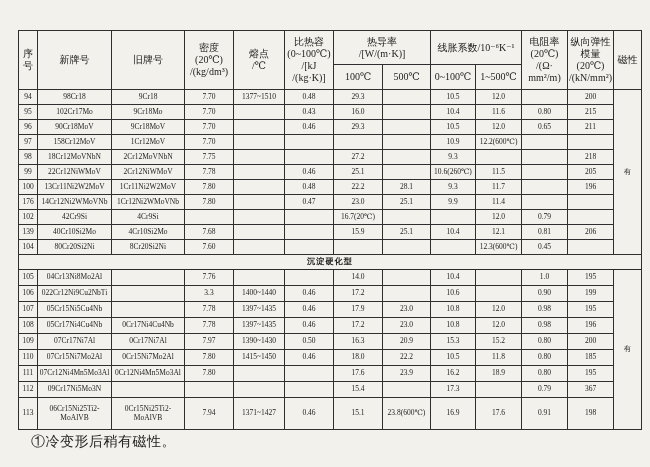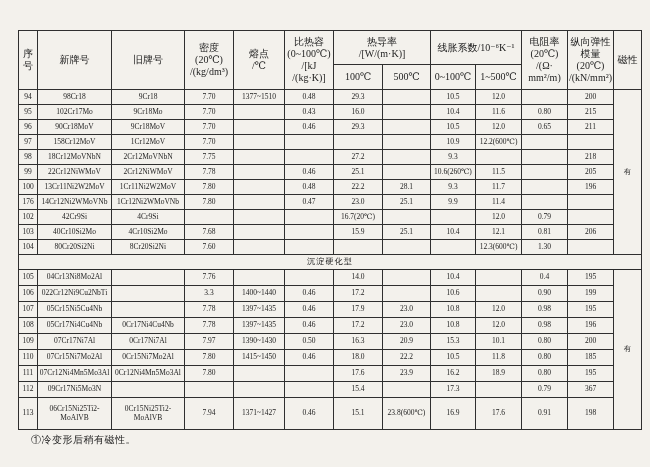--- a/index.html
+++ b/index.html
@@ -32,29 +32,29 @@
     white-space:pre-line;
   }
   table.props thead th{font-size:10px;}
   tr.hdr1{height:34px;}
   tr.hdr2{height:25px;}
   thead{border-bottom:1.2px solid #2a2a2a;}
   tbody tr{height:15px;margin-left:45px;}
   tbody tr.tall{height:32px;}
   tbody tr.sec2{height:16px;}
   tr.section-row td{
-    font-size:8.2px;font-weight:normal;height:14px;
+    font-size:8.2px;font-weight:bold;height:14px;
     border-top:1.5px solid #2a2a2a;
     border-bottom:1.5px solid #2a2a2a;
     letter-spacing:1px;
   }
   td.magnet{font-size:8.5px;}
   .footnote{
     position:absolute;left:31px;top:433px;
-    font-size:10px;letter-spacing:0.5px;
+    font-size:14px;letter-spacing:0.5px;
   }
 </style>
 </head>
 <body>
 
 <div class="page">
 
   <div class="continued">续表</div>
 
   <table class="props">
@@ -227,21 +227,21 @@
           <td></td>
           <td></td>
           <td>16.7(20℃)</td>
           <td></td>
           <td></td>
           <td>12.0</td>
           <td>0.79</td>
           <td></td>
         </tr>
         <tr>
-          <td>103</td>
+          <td>139</td>
           <td>40Cr10Si2Mo</td>
           <td>4Cr10Si2Mo</td>
           <td>7.68</td>
           <td></td>
           <td></td>
           <td>15.9</td>
           <td>25.1</td>
           <td>10.4</td>
           <td>12.1</td>
           <td>0.81</td>
@@ -251,38 +251,38 @@
           <td>104</td>
           <td>80Cr20Si2Ni</td>
           <td>8Cr20Si2Ni</td>
           <td>7.60</td>
           <td></td>
           <td></td>
           <td></td>
           <td></td>
           <td></td>
           <td>12.3(600℃)</td>
-          <td>1.30</td>
+          <td>0.45</td>
           <td></td>
         </tr>
         <tr class="section-row">
           <td colspan="13">沉淀硬化型</td>
         </tr>
         <tr class="sec2">
           <td>105</td>
           <td>04Cr13Ni8Mo2Al</td>
           <td></td>
           <td>7.76</td>
           <td></td>
           <td></td>
           <td>14.0</td>
           <td></td>
           <td>10.4</td>
           <td></td>
-          <td>0.4</td>
+          <td>1.0</td>
           <td>195</td>
           <td rowspan="9" class="magnet">有</td>
         </tr>
         <tr class="sec2">
           <td>106</td>
           <td>022Cr12Ni9Cu2NbTi</td>
           <td></td>
           <td>3.3</td>
           <td>1400~1440</td>
           <td>0.46</td>
@@ -324,21 +324,21 @@
         <tr class="sec2">
           <td>109</td>
           <td>07Cr17Ni7Al</td>
           <td>0Cr17Ni7Al</td>
           <td>7.97</td>
           <td>1390~1430</td>
           <td>0.50</td>
           <td>16.3</td>
           <td>20.9</td>
           <td>15.3</td>
-          <td>10.1</td>
+          <td>15.2</td>
           <td>0.80</td>
           <td>200</td>
         </tr>
         <tr class="sec2">
           <td>110</td>
           <td>07Cr15Ni7Mo2Al</td>
           <td>0Cr15Ni7Mo2Al</td>
           <td>7.80</td>
           <td>1415~1450</td>
           <td>0.46</td>

